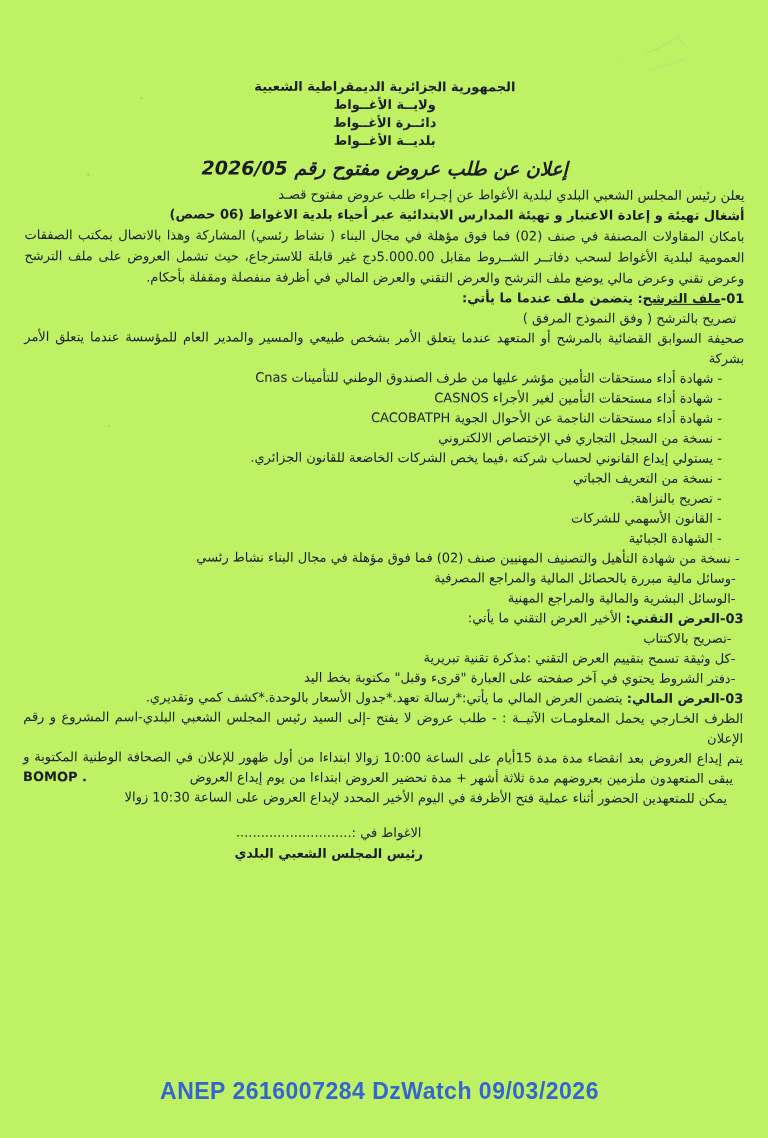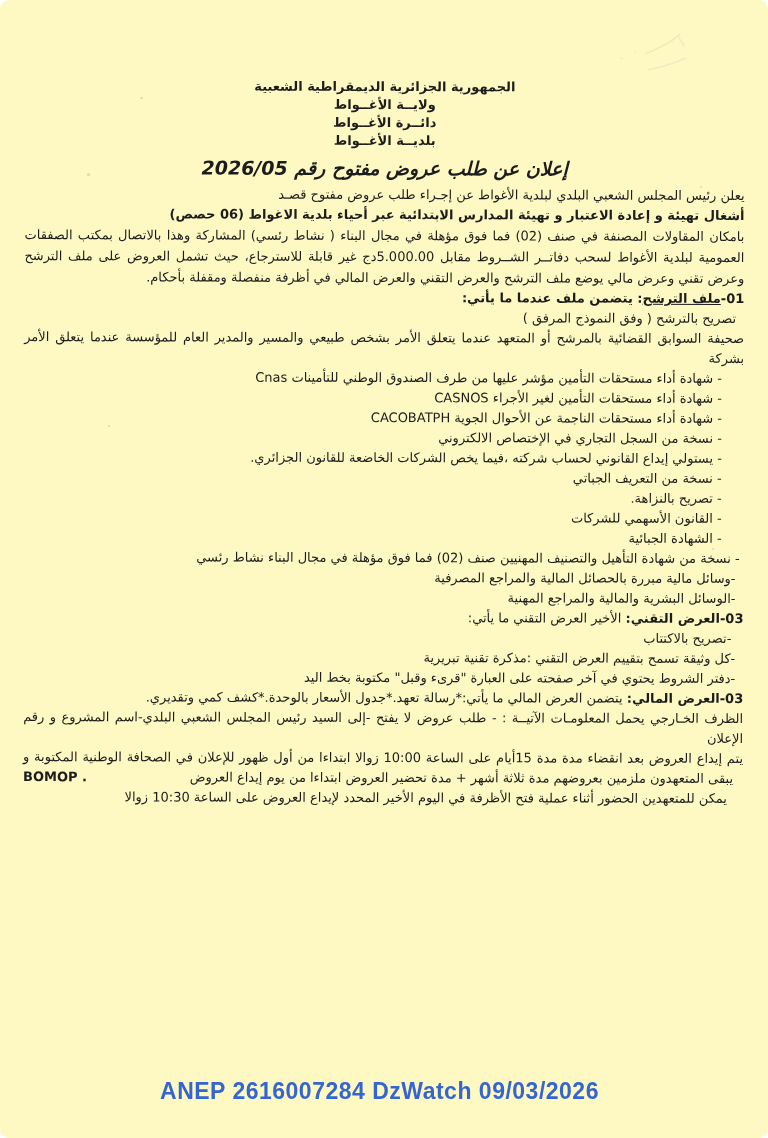--- a/index.html
+++ b/index.html
@@ -1,18 +1,18 @@
 <!DOCTYPE html>
 <html lang="ar"><head>
 <meta charset="utf-8">
 <style>
   html,body { margin:0; padding:0; background:#ffffff; }
   .page {
-    position:relative; width:768px; height:1138px; background:#fef9c3;
-    overflow:hidden; font-family:"DejaVu Sans", sans-serif; color:#1c1c1c;border-radius:9px;
+    position:relative; width:768px; height:1138px; background:#bef264;
+    overflow:hidden; font-family:"DejaVu Sans", sans-serif; color:#1c1c1c;
   }
   .scan {
     position:absolute; left:0; top:0; right:0; padding:78px 24px 0 24px;
     direction:rtl; transform:rotate(0.15deg);
   }
   .c   { text-align:center; }
   .hdr { font-weight:bold; font-size:13px; line-height:18px; }
   .big-title {
     font-size:19px; font-weight:bold; font-style:italic;
     line-height:30px; margin:3px 0 2px 0; letter-spacing:0.5px;
@@ -100,18 +100,22 @@
     <div class="line"><span class="b">03-العرض المالي:</span><span> يتضمن العرض المالي ما يأتي:*رسالة تعهد.*جدول الأسعار بالوحدة.*كشف كمي وتقديري.</span></div>
 
     <div class="jus2">الظرف الخـارجي يحمل المعلومـات الآتيــة : - طلب عروض  لا يفتح -إلى السيد رئيس المجلس الشعبي البلدي-اسم المشروع و رقم الإعلان</div>
     <div class="jus2">يتم  إيداع  العروض  بعد انقضاء مدة مدة 15أيام على الساعة 10:00 زوالا ابتداءا من أول ظهور للإعلان في الصحافة الوطنية المكتوبة و</div>
     <div class="line split">
         <span>يبقى المتعهدون ملزمين بعروضهم مدة ثلاثة أشهر + مدة تحضير العروض  ابتداءا من يوم إيداع العروض</span>
         <span class="ltr">BOMOP  .</span>
       </div>
     <div class="line i16">يمكن للمتعهدين الحضور أثناء عملية فتح الأظرفة في اليوم الأخير المحدد لإيداع العروض على الساعة 10:30 زوالا</div>
 
+    <div class="sig-block">
+      <div class="sig-line">الاغواط في :............................</div>
+      <div class="sig-line sig-title">رئيس المجلس الشعبي البلدي</div>
+    </div>
 
   </div>
 
   <div class="footer">ANEP 2616007284 DzWatch 09/03/2026</div>
 
 </div>
 
 </body></html>

